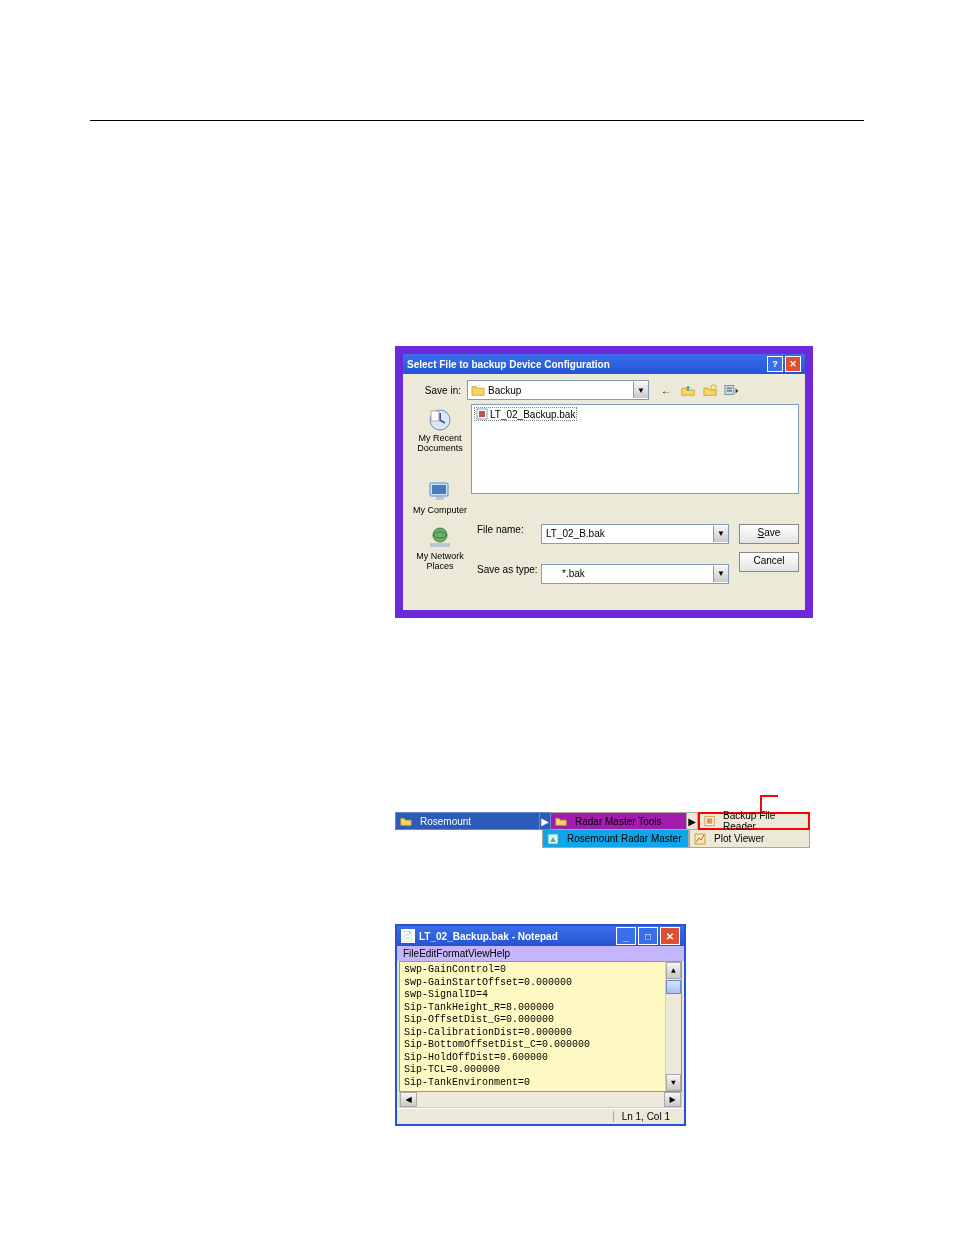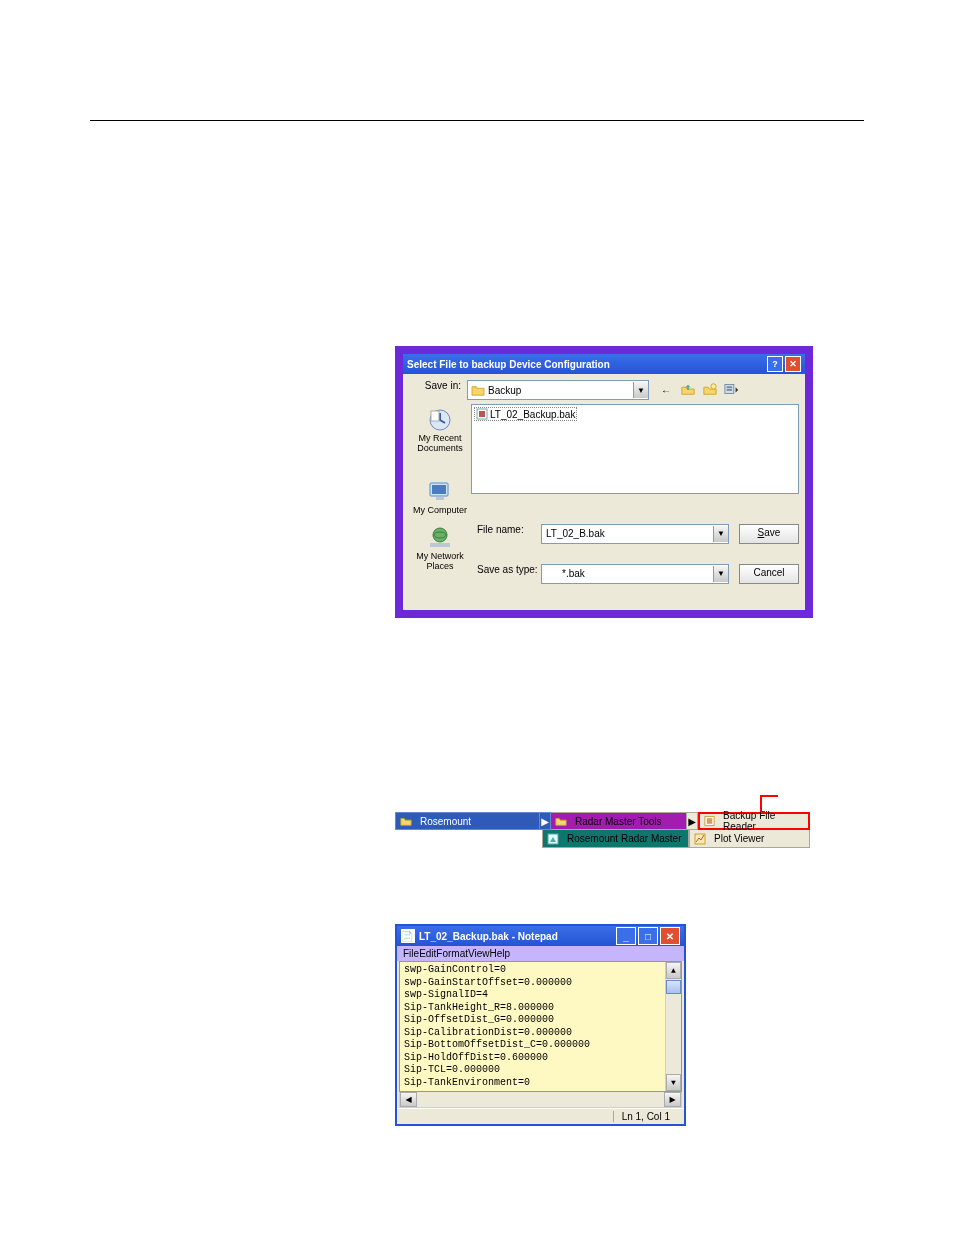--- a/index.html
+++ b/index.html
@@ -6,56 +6,56 @@
 .page{width:954px;height:1235px;position:relative;margin:0 auto;box-sizing:border-box;padding:60px 90px 0 90px}
 .hr{border-top:1px solid #000;margin:60px 0 20px 0}
 
 
 .savedlg{position:absolute;left:395px;top:346px;width:402px;border:8px solid #6d28d9;background:#ece9d8;font-size:10px}
 .savedlg .titlebar{background:linear-gradient(#3b6ee9,#2454d4);height:20px;display:flex;align-items:center;padding:0 4px;color:#fff;font-weight:bold}
 .savedlg .titlebar .tspacer{flex:1}
 .savedlg .tb-btn{width:14px;height:14px;border:1px solid #fff;margin-left:2px;display:flex;align-items:center;justify-content:center;font-size:9px;background:#3b6ee9}
 .savedlg .tb-close{background:#e05030}
 .savedlg .body{padding:6px}
-.savedlg .row{display:flex;margin-bottom:4px}
+.savedlg .row{display:flex;align-items:center;margin-bottom:4px}
 .savedlg .row label{width:52px;text-align:right;margin-right:6px}
 .savedlg .combo{display:flex;align-items:center;border:1px solid #7f9db9;background:#fff;height:18px}
 .savedlg .combo .foldericon{width:14px;height:12px;display:inline-block;margin:0 3px}
 .savedlg .combo .txt{flex:1}
 .savedlg .combo .arrow{width:14px;height:16px;background:linear-gradient(#f5f5f5,#c9c9c9);border-left:1px solid #7f9db9;display:flex;align-items:center;justify-content:center;font-size:8px}
 .savedlg .navicons{display:flex;margin-left:8px;gap:4px}
 .savedlg .navicons span{width:18px;height:18px;display:flex;align-items:center;justify-content:center}
 .savedlg .main{display:flex}
 .savedlg .places{width:62px;display:flex;flex-direction:column;align-items:center;padding-top:2px;gap:20px}
 .savedlg .place{display:flex;flex-direction:column;align-items:center;text-align:center;line-height:1.1;font-size:9px;margin-bottom:4px}
 .savedlg .place .picon{width:30px;height:28px;display:flex;align-items:center;justify-content:center;font-size:20px}
 .savedlg .filelist{flex:1;background:#fff;border:1px solid #7f9db9;height:84px;padding:2px}
 .savedlg .fileitem{display:flex;align-items:center;gap:2px;font-size:10px;border:1px dotted #888;padding:0 1px;width:max-content}
 .savedlg .bottom{display:flex;margin-top:4px}
 .savedlg .bottom .form{flex:1;margin-left:6px}
 .savedlg .frow{display:flex;margin-bottom:20px}
 .savedlg .frow label{width:64px;font-size:10px}
 .savedlg .frow .combo{flex:1}
 .savedlg .btns{width:60px;margin-left:10px}
-.savedlg .winbtn{display:block;width:58px;height:18px;border:1px solid #888;background:linear-gradient(#fff,#e4e4e4);margin-bottom:20px;font-size:10px;text-align:center;line-height:16px}
+.savedlg .winbtn{display:block;width:58px;height:18px;border:1px solid #888;background:linear-gradient(#fff,#e4e4e4);margin-bottom:8px;font-size:10px;text-align:center;line-height:16px}
 
 svg.folder{width:14px;height:12px}
 
 
 .menustrip{position:absolute;left:395px;top:812px;width:415px;font-size:10px}
 .menustrip .toprow{display:flex;height:18px}
 .menustrip .cell{display:flex;align-items:center;padding:0 4px;gap:8px}
 .menustrip .rose{flex:0 0 135px;background:#2e5bb8;color:#fff;border:1px solid #6688cc}
 .menustrip .arrowcell{width:10px;background:#2e5bb8;color:#fff;display:flex;align-items:center;justify-content:center;border:1px solid #6688cc;border-left:none}
 .menustrip .radar{flex:0 0 127px;background:#a21caf;border:1px solid #aca899;border-left:none}
 .menustrip .arrowcell2{width:10px;background:#ece9d8;display:flex;align-items:center;justify-content:center;border:1px solid #aca899;border-left:none}
 .menustrip .backup{flex:1;background:#ece9d8;border:2px solid red}
 .menustrip .botrow{display:flex;height:18px}
 .menustrip .spacer1{flex:0 0 147px}
-.menustrip .rrm{flex:0 0 137px;background:#0f766e;border:1px solid #aca899;border-top:none}
+.menustrip .rrm{flex:0 0 137px;background:#0ea5e9;border:1px solid #aca899;border-top:none}
 .menustrip .plot{flex:1;background:#ece9d8;border:1px solid #aca899;border-top:none}
 .menustrip .redleader{position:absolute;top:-17px;right:48px;width:2px;height:17px;background:red}
 .menustrip .redleader::before{content:"";position:absolute;top:0;left:0;width:18px;height:2px;background:red}
 
 
 .notepad{position:absolute;left:395px;top:924px;width:287px;border:2px solid #2454d4;background:#ece9d8;font-size:10px}
 .notepad .titlebar{background:linear-gradient(#3b6ee9,#2454d4);height:20px;display:flex;align-items:center;padding:0 4px;color:#fff;font-weight:bold}
 .notepad .titlebar .npicon{width:14px;height:14px;margin-right:4px;background:#fff;display:flex;align-items:center;justify-content:center;color:#2454d4;font-size:10px}
 .notepad .titlebar .tspacer{flex:1}
 .notepad .tb-btn{width:18px;height:16px;border:1px solid #fff;margin-left:2px;display:flex;align-items:center;justify-content:center;font-size:10px;background:#3b6ee9}

